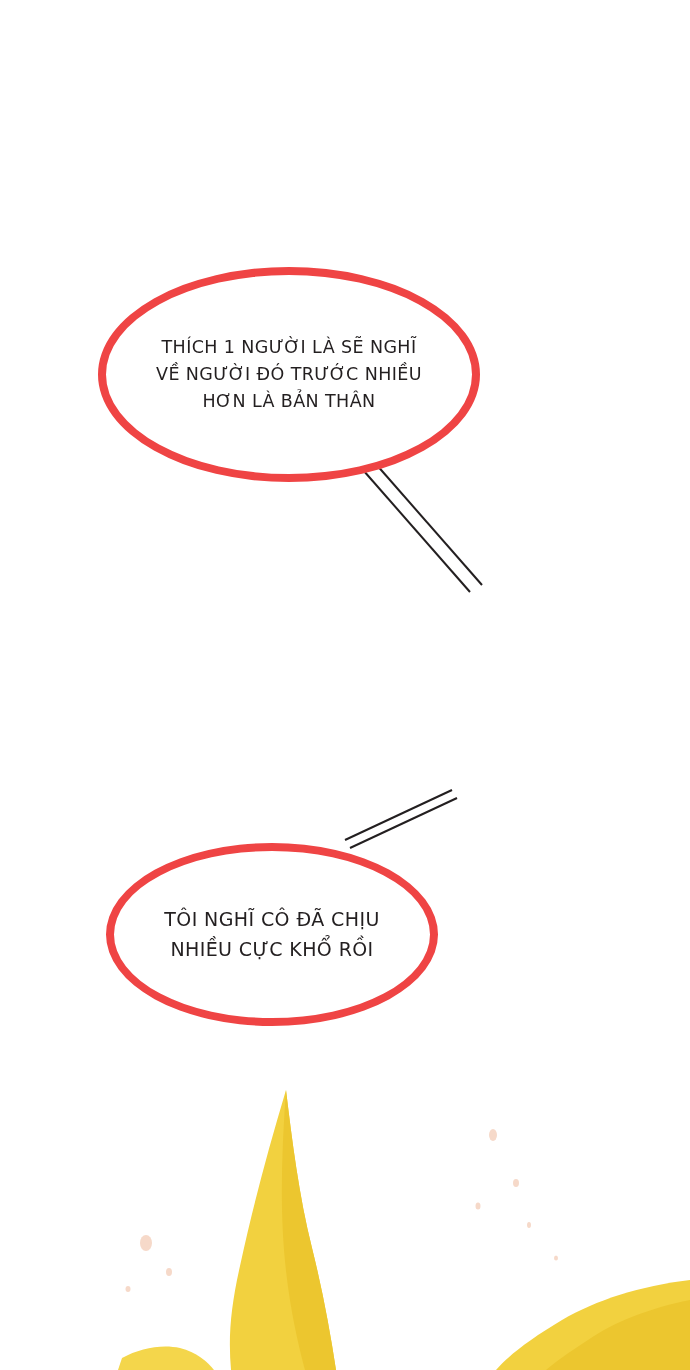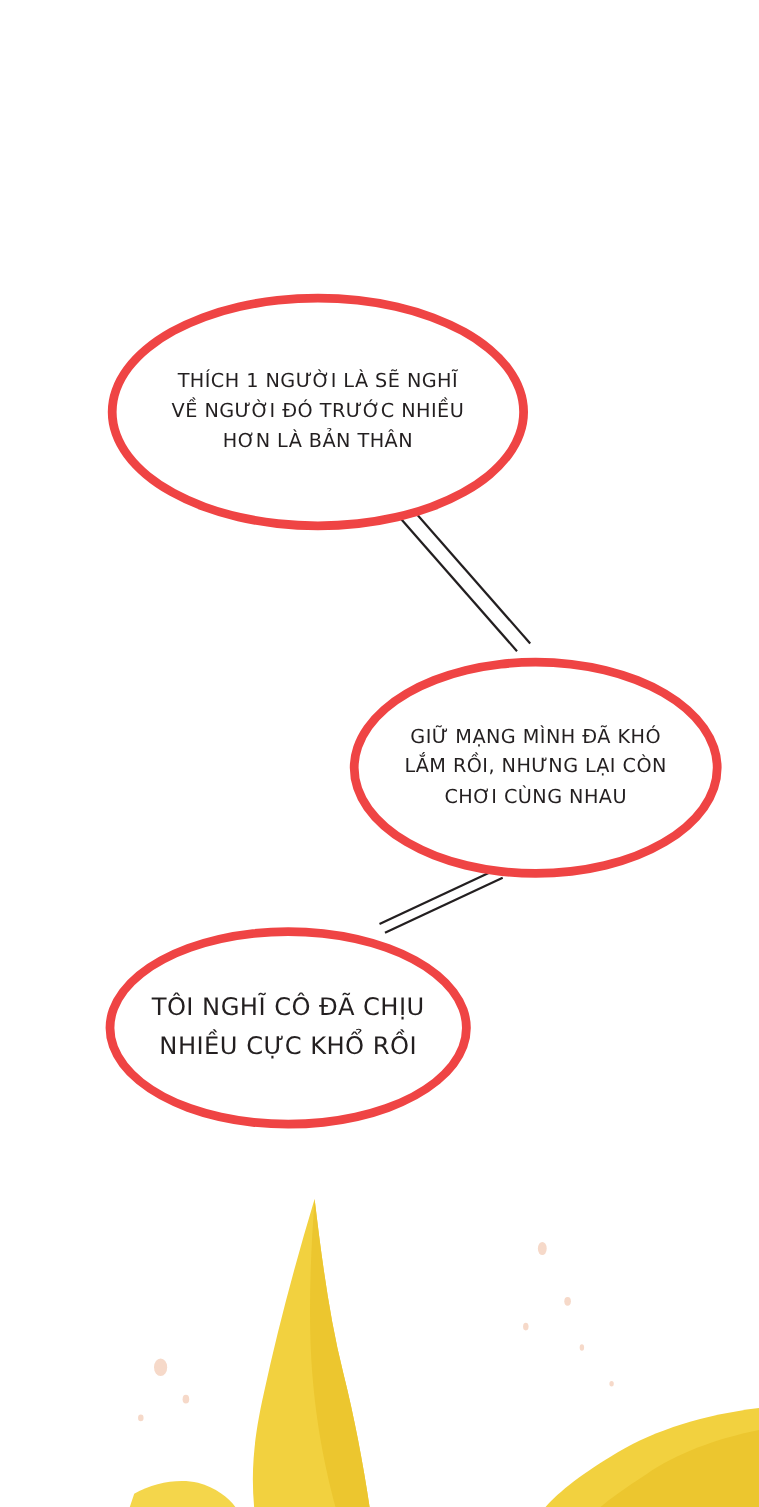--- a/index.html
+++ b/index.html
@@ -51,25 +51,25 @@
     font-size: 17.5px;
   }
   #bubble-2 {
     left: 318px;
     top: 598px;
     width: 338px;
     height: 200px;
     font-size: 17.5px;
   }
   #bubble-3 {
-    left: 96px;
+    left: 106px;
     top: 843px;
     width: 332px;
     height: 183px;
-    font-size: 22px;
+    font-size: 19px;
   }
 </style>
 </head>
 <body>
 
 <div id="page">
 
   <svg class="art-layer" viewBox="0 0 690 1370" xmlns="http://www.w3.org/2000/svg" aria-hidden="true">
 
     <g stroke="#231f20" stroke-width="2" fill="none">
@@ -109,24 +109,19 @@
       <ellipse cx="556" cy="1258" rx="2" ry="2.5"></ellipse>
     </g>
   </svg>
 
   <div class="bubble" id="bubble-1">
     <span class="txt">THÍCH 1 NGƯỜI LÀ SẼ NGHĨ
 VỀ NGƯỜI ĐÓ TRƯỚC NHIỀU
 HƠN LÀ BẢN THÂN</span>
   </div>
 
-  <div class="bubble" id="bubble-2">
-    <span class="txt">GIỮ MẠNG MÌNH ĐÃ KHÓ
-LẮM RỒI, NHƯNG LẠI CÒN
-CHƠI CÙNG NHAU</span>
-  </div>
 
   <div class="bubble" id="bubble-3">
     <span class="txt">TÔI NGHĨ CÔ ĐÃ CHỊU
 NHIỀU CỰC KHỔ RỒI</span>
   </div>
 
 </div>
 
 </body></html>

